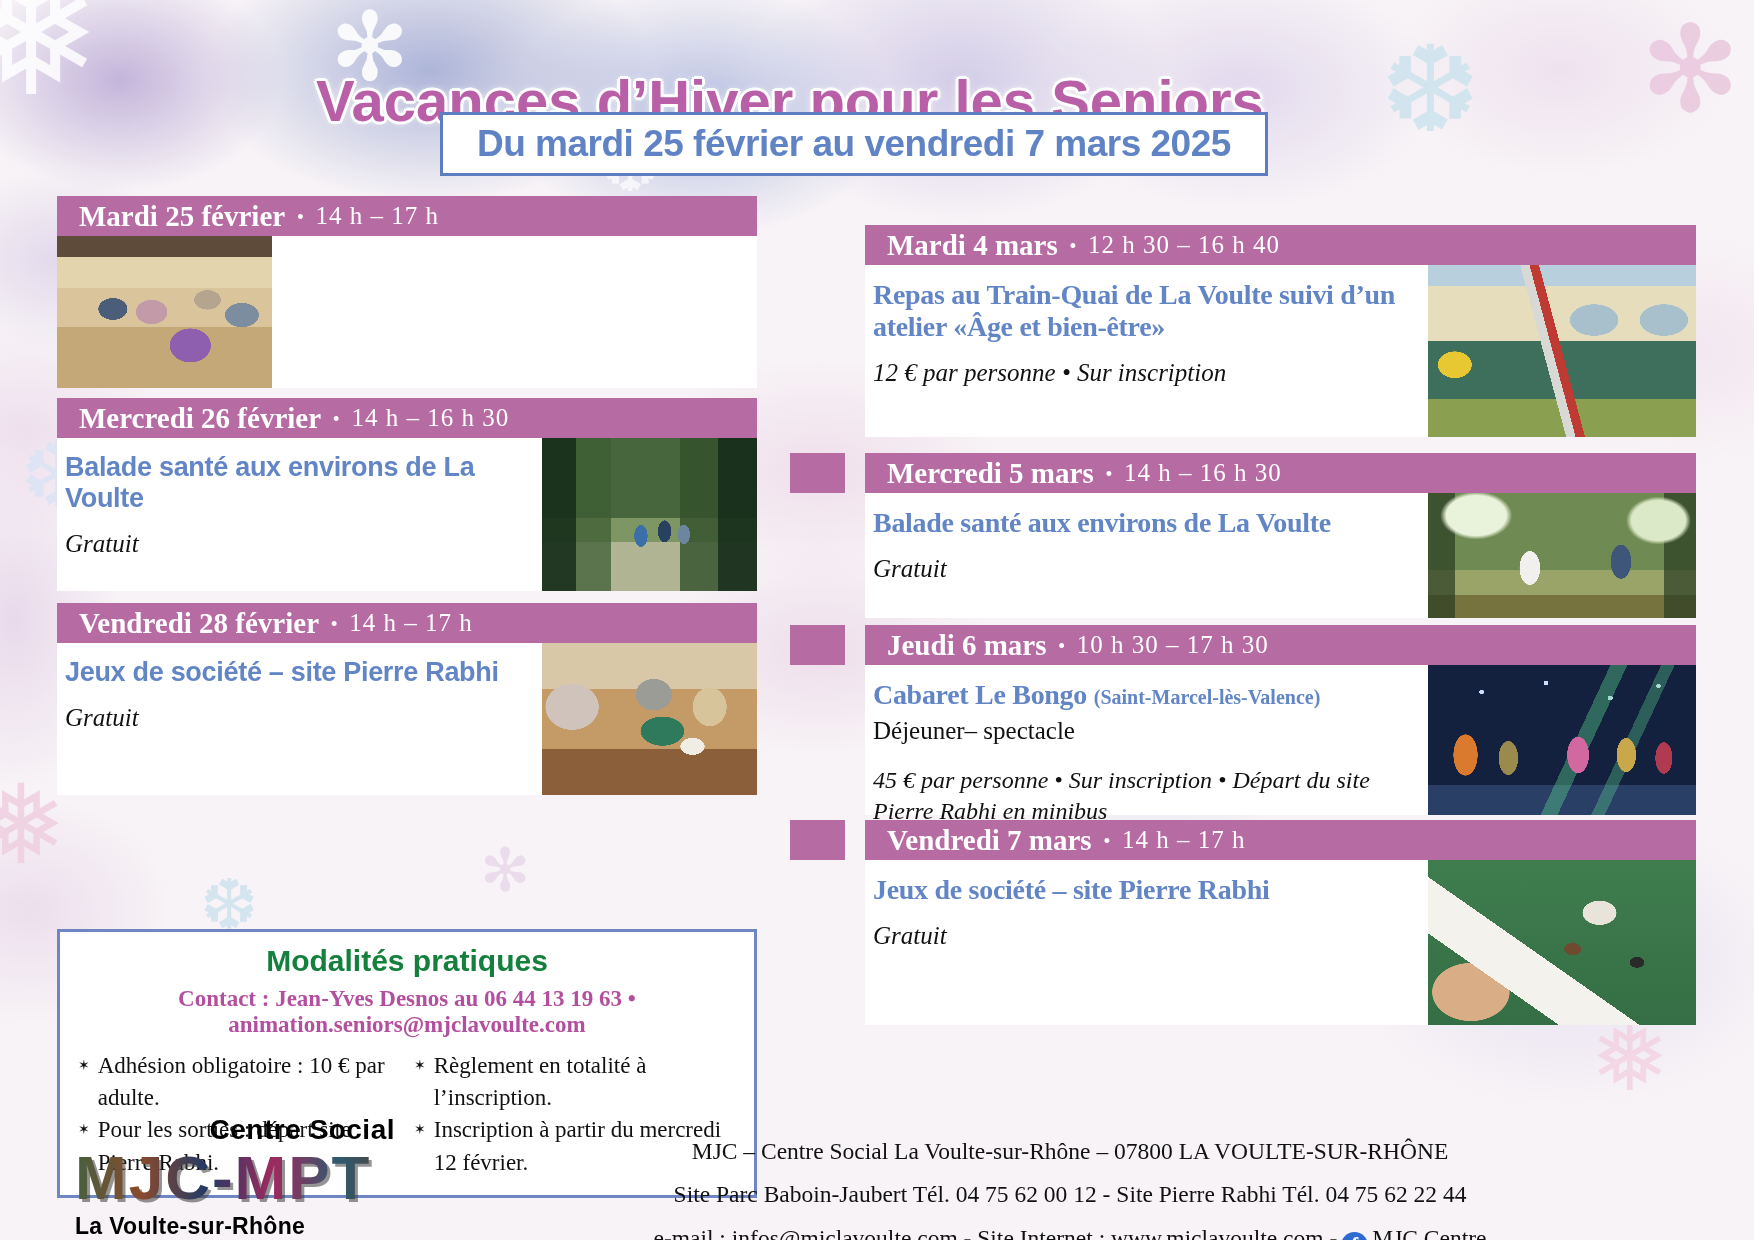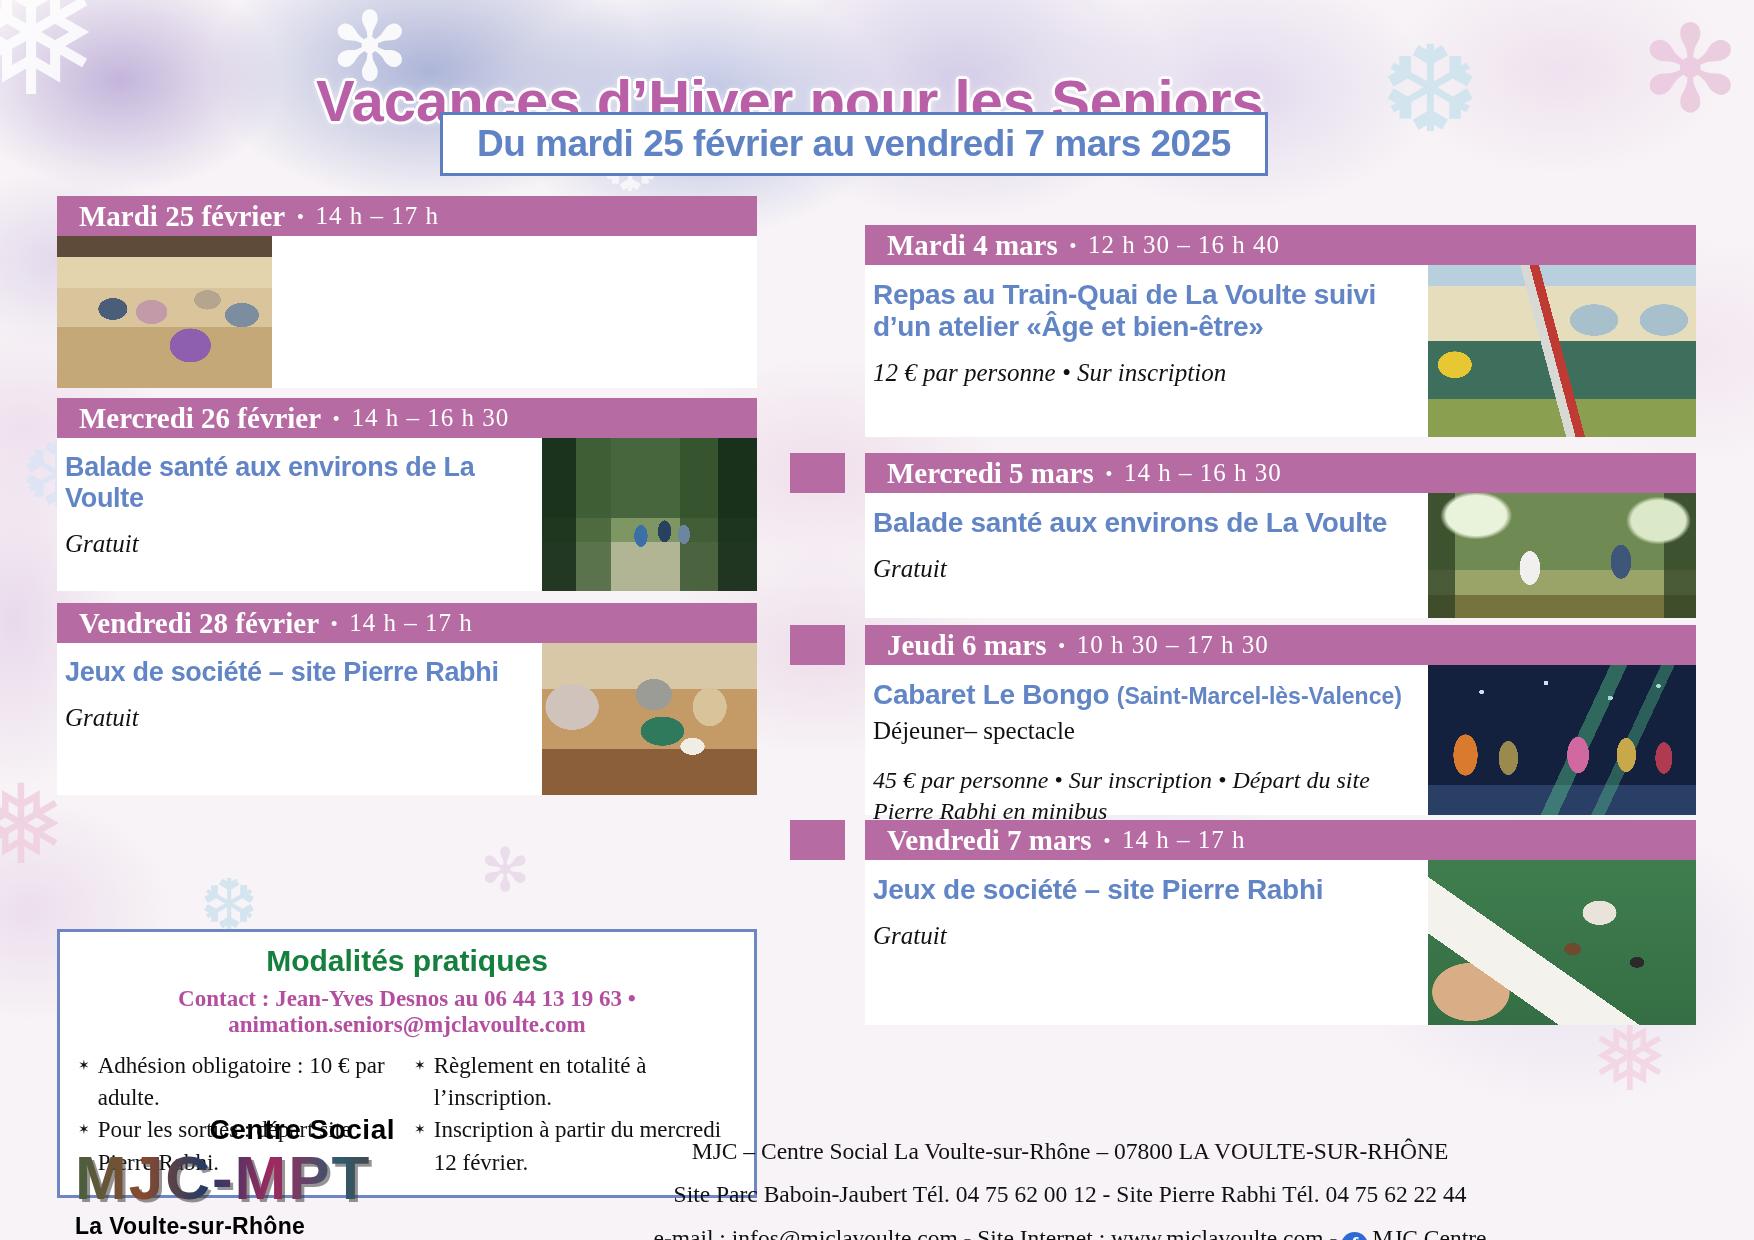--- a/index.html
+++ b/index.html
@@ -36,22 +36,22 @@
   .col-left{left:57px;top:196px;width:700px;height:900px;}
   .col-right{left:865px;top:225px;width:831px;height:990px;}
   .event{position:absolute;left:0;width:100%;}
   .bar{background:#b76ba3;color:#fff;height:40px;display:flex;align-items:center;gap:12px;padding-left:22px;box-sizing:border-box;}
   .bar .date{font-family:"Liberation Serif",serif;font-weight:700;font-size:29px;}
   .bar .dot{font-size:18px;position:relative;top:1px;}
   .bar .time{font-family:"Liberation Serif",serif;font-weight:400;font-size:25px;letter-spacing:1px;}
   .body{background:#fff;display:flex;}
   .txt{flex:1 1 auto;padding:4px 12px 0 8px;}
   .etitle{margin:10px 0 4px 0;font-size:27px;font-weight:800;color:#6285c6;letter-spacing:-0.3px;line-height:1.15;}
-  .col-right .etitle{font-size:28px;}
-  .etitle .note{font-size:23px;letter-spacing:0;}
+  .col-right .etitle{font-size:28px;font-family:Liberation Serif, serif;}
+  .etitle .note{font-size:20px;letter-spacing:0;}
   .desc{margin:12px 0 0 0;font-family:"Liberation Serif",serif;font-size:25px;color:#111;}
   .info{margin:14px 0 0 0;font-family:"Liberation Serif",serif;font-style:italic;font-size:25px;color:#111;line-height:1.3;}
   .photo{flex:0 0 auto;height:100%;}
   .col-left .photo{width:215px;}
   .col-right .photo{width:268px;}
   .stub{position:absolute;width:55px;height:40px;left:-75px;background:#b76ba3;}
   
   .ph-expo{background:
     radial-gradient(34px 28px at 62% 72%, #8d5fae 0 60%, transparent 61%),
     radial-gradient(26px 20px at 44% 50%, #c39ba8 0 60%, transparent 61%),

